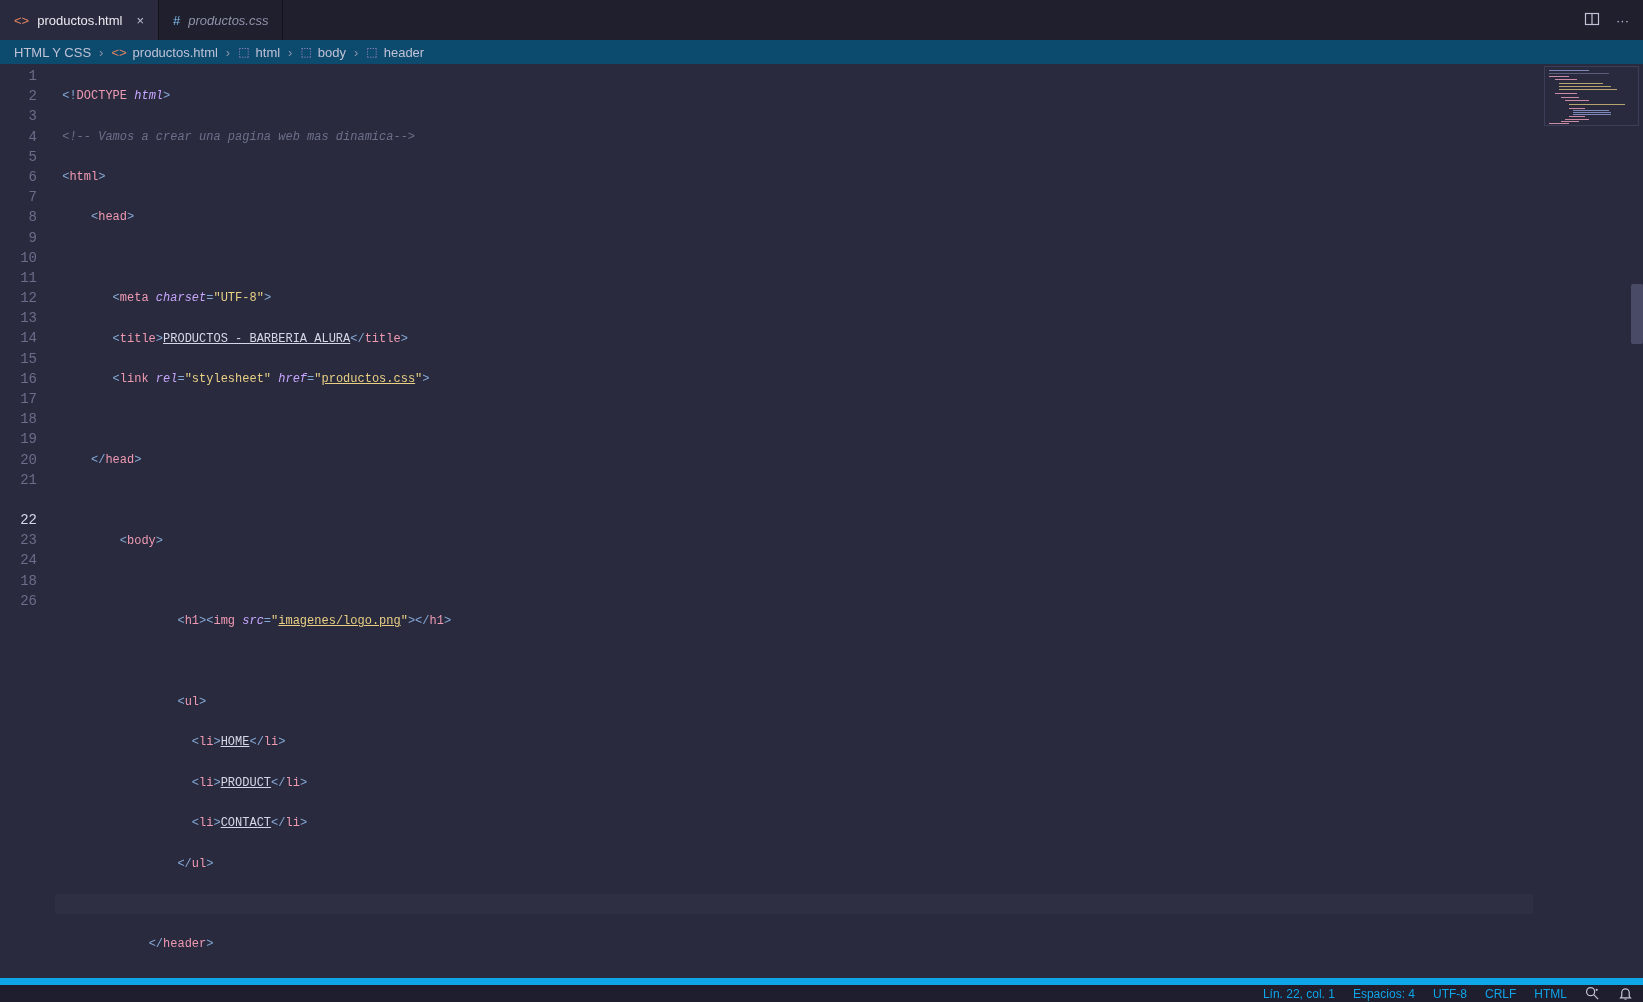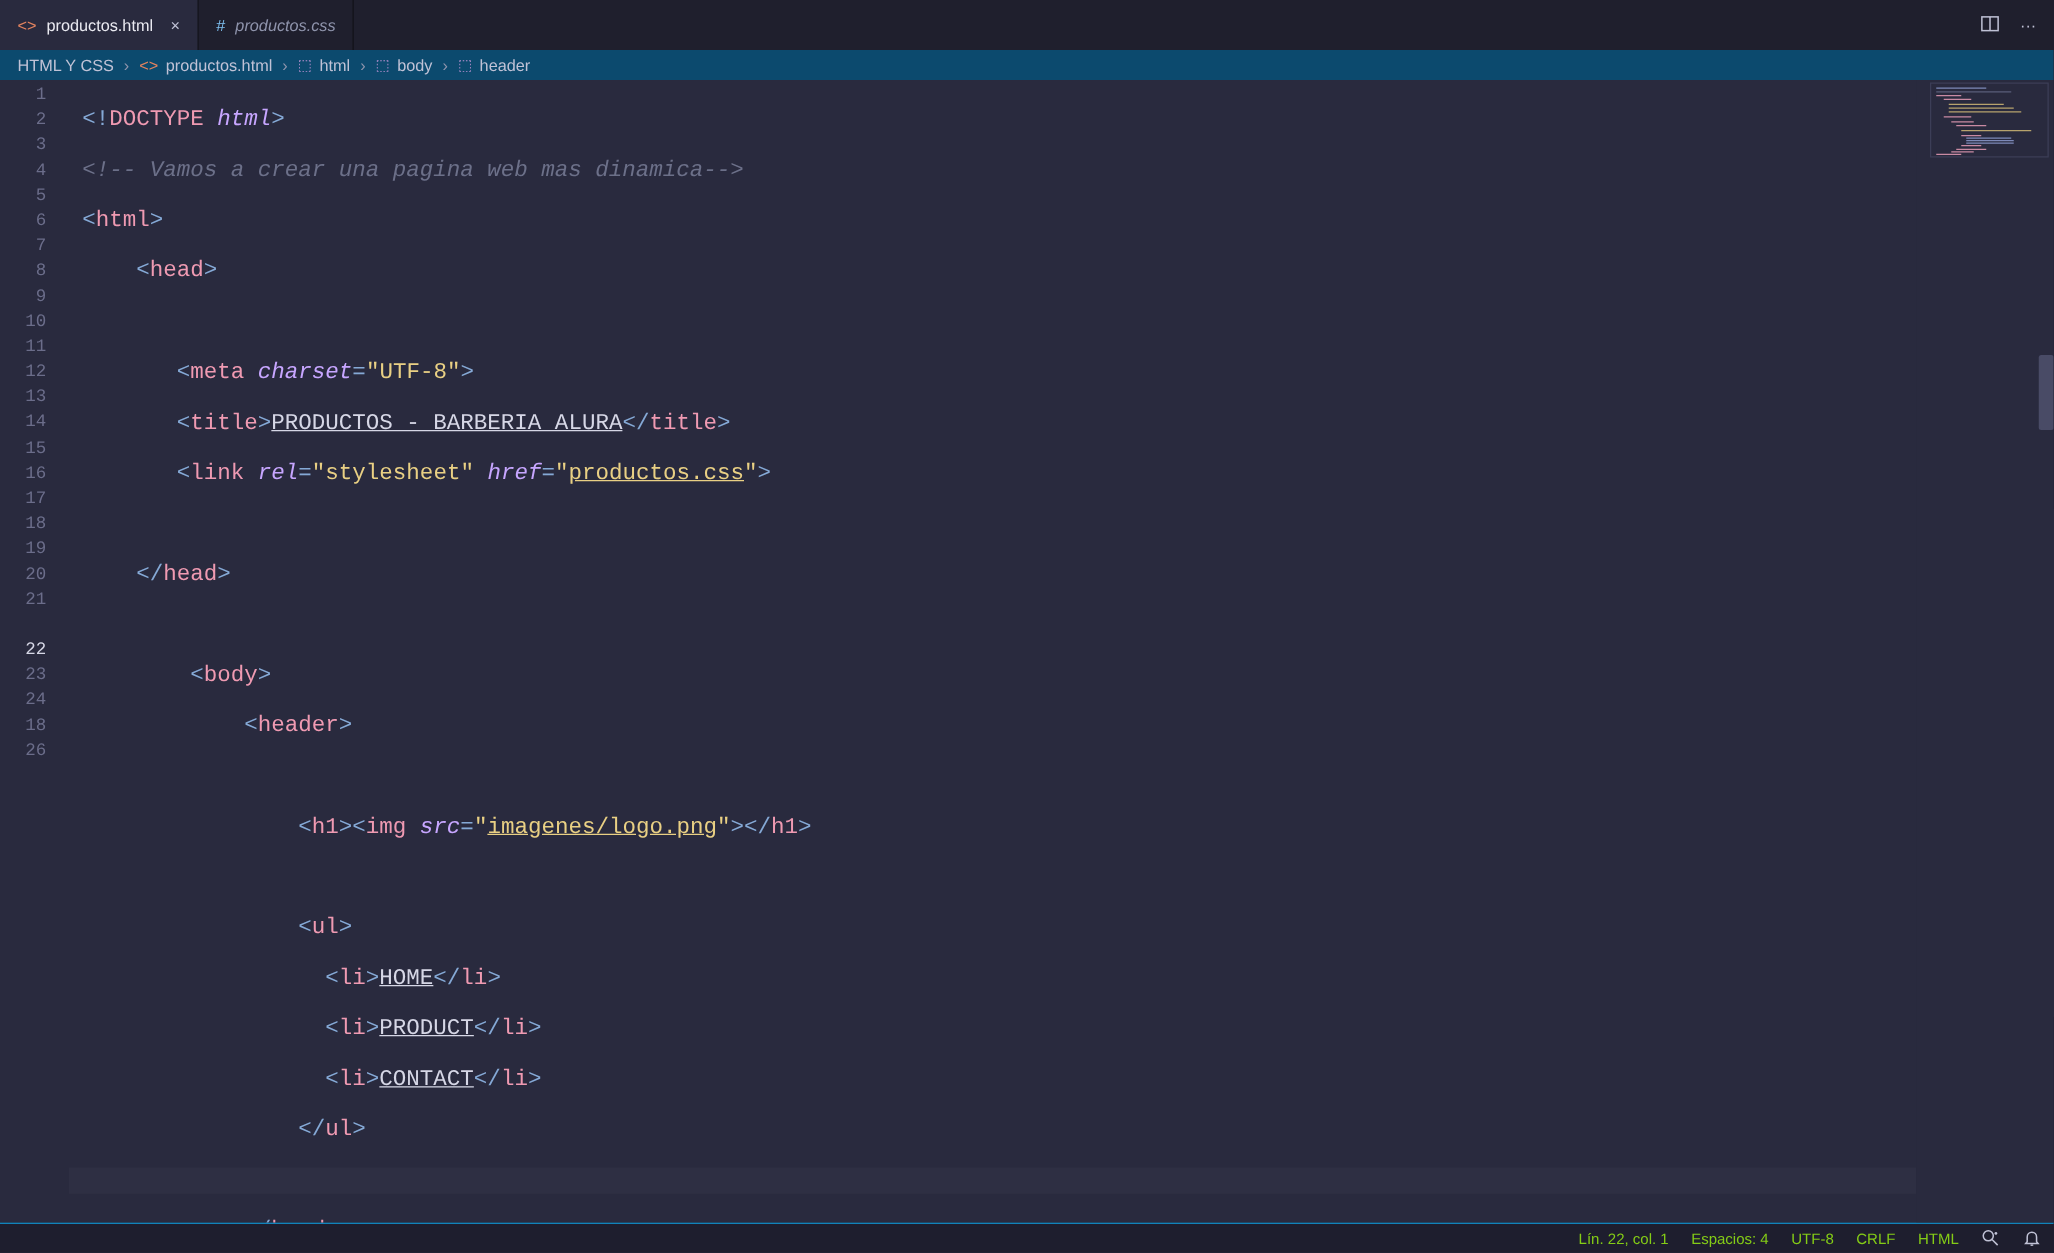--- a/index.html
+++ b/index.html
@@ -84,21 +84,21 @@
   font-size: 14px;
   line-height: 20.2px;
   padding-top: 2px;
   user-select: none;
 }
 .gutter div { height: 20.2px; }
 .gutter .current { color: #d6d7e6; margin-top: 20px; }
 .code {
   flex: 1;
   font-family: "Consolas","Courier New",monospace;
-  font-size: 18px;
+  font-size: 12px;
   line-height: 20.2px;
   white-space: pre;
   padding-top: 2px;
 }
 .code .row { display: block; height: 20.2px; }
 .code .row.current-line { background: rgba(255,255,255,0.028); }
 
 .p  { color: #85a9d6; }   
 .tg { color: #ef9ab2; }   
 .at { color: #c7a6ff; }   
@@ -126,25 +126,25 @@
 .mini-line {
   position: absolute;
   height: 1px;
   background: #4a5378;
 }
 
 
 .status {
   height: 24px;
   background: #1e1e2e;
-  border-top: 1px solid #0ea5e9;
+  border-top: 7px solid #0ea5e9;
   display: flex;
   align-items: center;
   font-size: 12px;
-  color: #84cc16;
+  color: #0ea5e9;
   padding: 0 10px;
   gap: 18px;
   text-align: center;
 }
 .status .spacer { flex: 1; }
 .status .item { cursor: pointer; }
 .status svg { vertical-align: middle; }
 
 .scroll-thumb {
   position: absolute;
@@ -233,21 +233,20 @@
 <span class="row"> <span class="p">&lt;</span><span class="tg">html</span><span class="p">&gt;</span></span>
 <span class="row">     <span class="p">&lt;</span><span class="tg">head</span><span class="p">&gt;</span></span>
 <span class="row"> </span>
 <span class="row">        <span class="p">&lt;</span><span class="tg">meta</span> <span class="at">charset</span><span class="p">=</span><span class="st">"UTF-8"</span><span class="p">&gt;</span></span>
 <span class="row">        <span class="p">&lt;</span><span class="tg">title</span><span class="p">&gt;</span><span class="tx">PRODUCTOS - BARBERIA ALURA</span><span class="p">&lt;/</span><span class="tg">title</span><span class="p">&gt;</span></span>
 <span class="row">        <span class="p">&lt;</span><span class="tg">link</span> <span class="at">rel</span><span class="p">=</span><span class="st">"stylesheet"</span> <span class="at">href</span><span class="p">=</span><span class="st">"</span><span class="stU">productos.css</span><span class="st">"</span><span class="p">&gt;</span></span>
 <span class="row"> </span>
 <span class="row">     <span class="p">&lt;/</span><span class="tg">head</span><span class="p">&gt;</span></span>
 <span class="row"> </span>
 <span class="row">         <span class="p">&lt;</span><span class="tg">body</span><span class="p">&gt;</span></span>
-<span class="row">             <span class="p">&lt;</span><span class="tg">header</span><span class="p">&gt;</span></span>
 <span class="row"> </span>
 <span class="row">                 <span class="p">&lt;</span><span class="tg">h1</span><span class="p">&gt;&lt;</span><span class="tg">img</span> <span class="at">src</span><span class="p">=</span><span class="st">"</span><span class="stU">imagenes/logo.png</span><span class="st">"</span><span class="p">&gt;&lt;/</span><span class="tg">h1</span><span class="p">&gt;</span></span>
 <span class="row"> </span>
 <span class="row">                 <span class="p">&lt;</span><span class="tg">ul</span><span class="p">&gt;</span></span>
 <span class="row">                   <span class="p">&lt;</span><span class="tg">li</span><span class="p">&gt;</span><span class="tx">HOME</span><span class="p">&lt;/</span><span class="tg">li</span><span class="p">&gt;</span></span>
 <span class="row">                   <span class="p">&lt;</span><span class="tg">li</span><span class="p">&gt;</span><span class="tx">PRODUCT</span><span class="p">&lt;/</span><span class="tg">li</span><span class="p">&gt;</span></span>
 <span class="row">                   <span class="p">&lt;</span><span class="tg">li</span><span class="p">&gt;</span><span class="tx">CONTACT</span><span class="p">&lt;/</span><span class="tg">li</span><span class="p">&gt;</span></span>
 <span class="row">                 <span class="p">&lt;/</span><span class="tg">ul</span><span class="p">&gt;</span></span>
 <span class="row current-line"> </span>
 <span class="row">             <span class="p">&lt;/</span><span class="tg">header</span><span class="p">&gt;</span></span>

